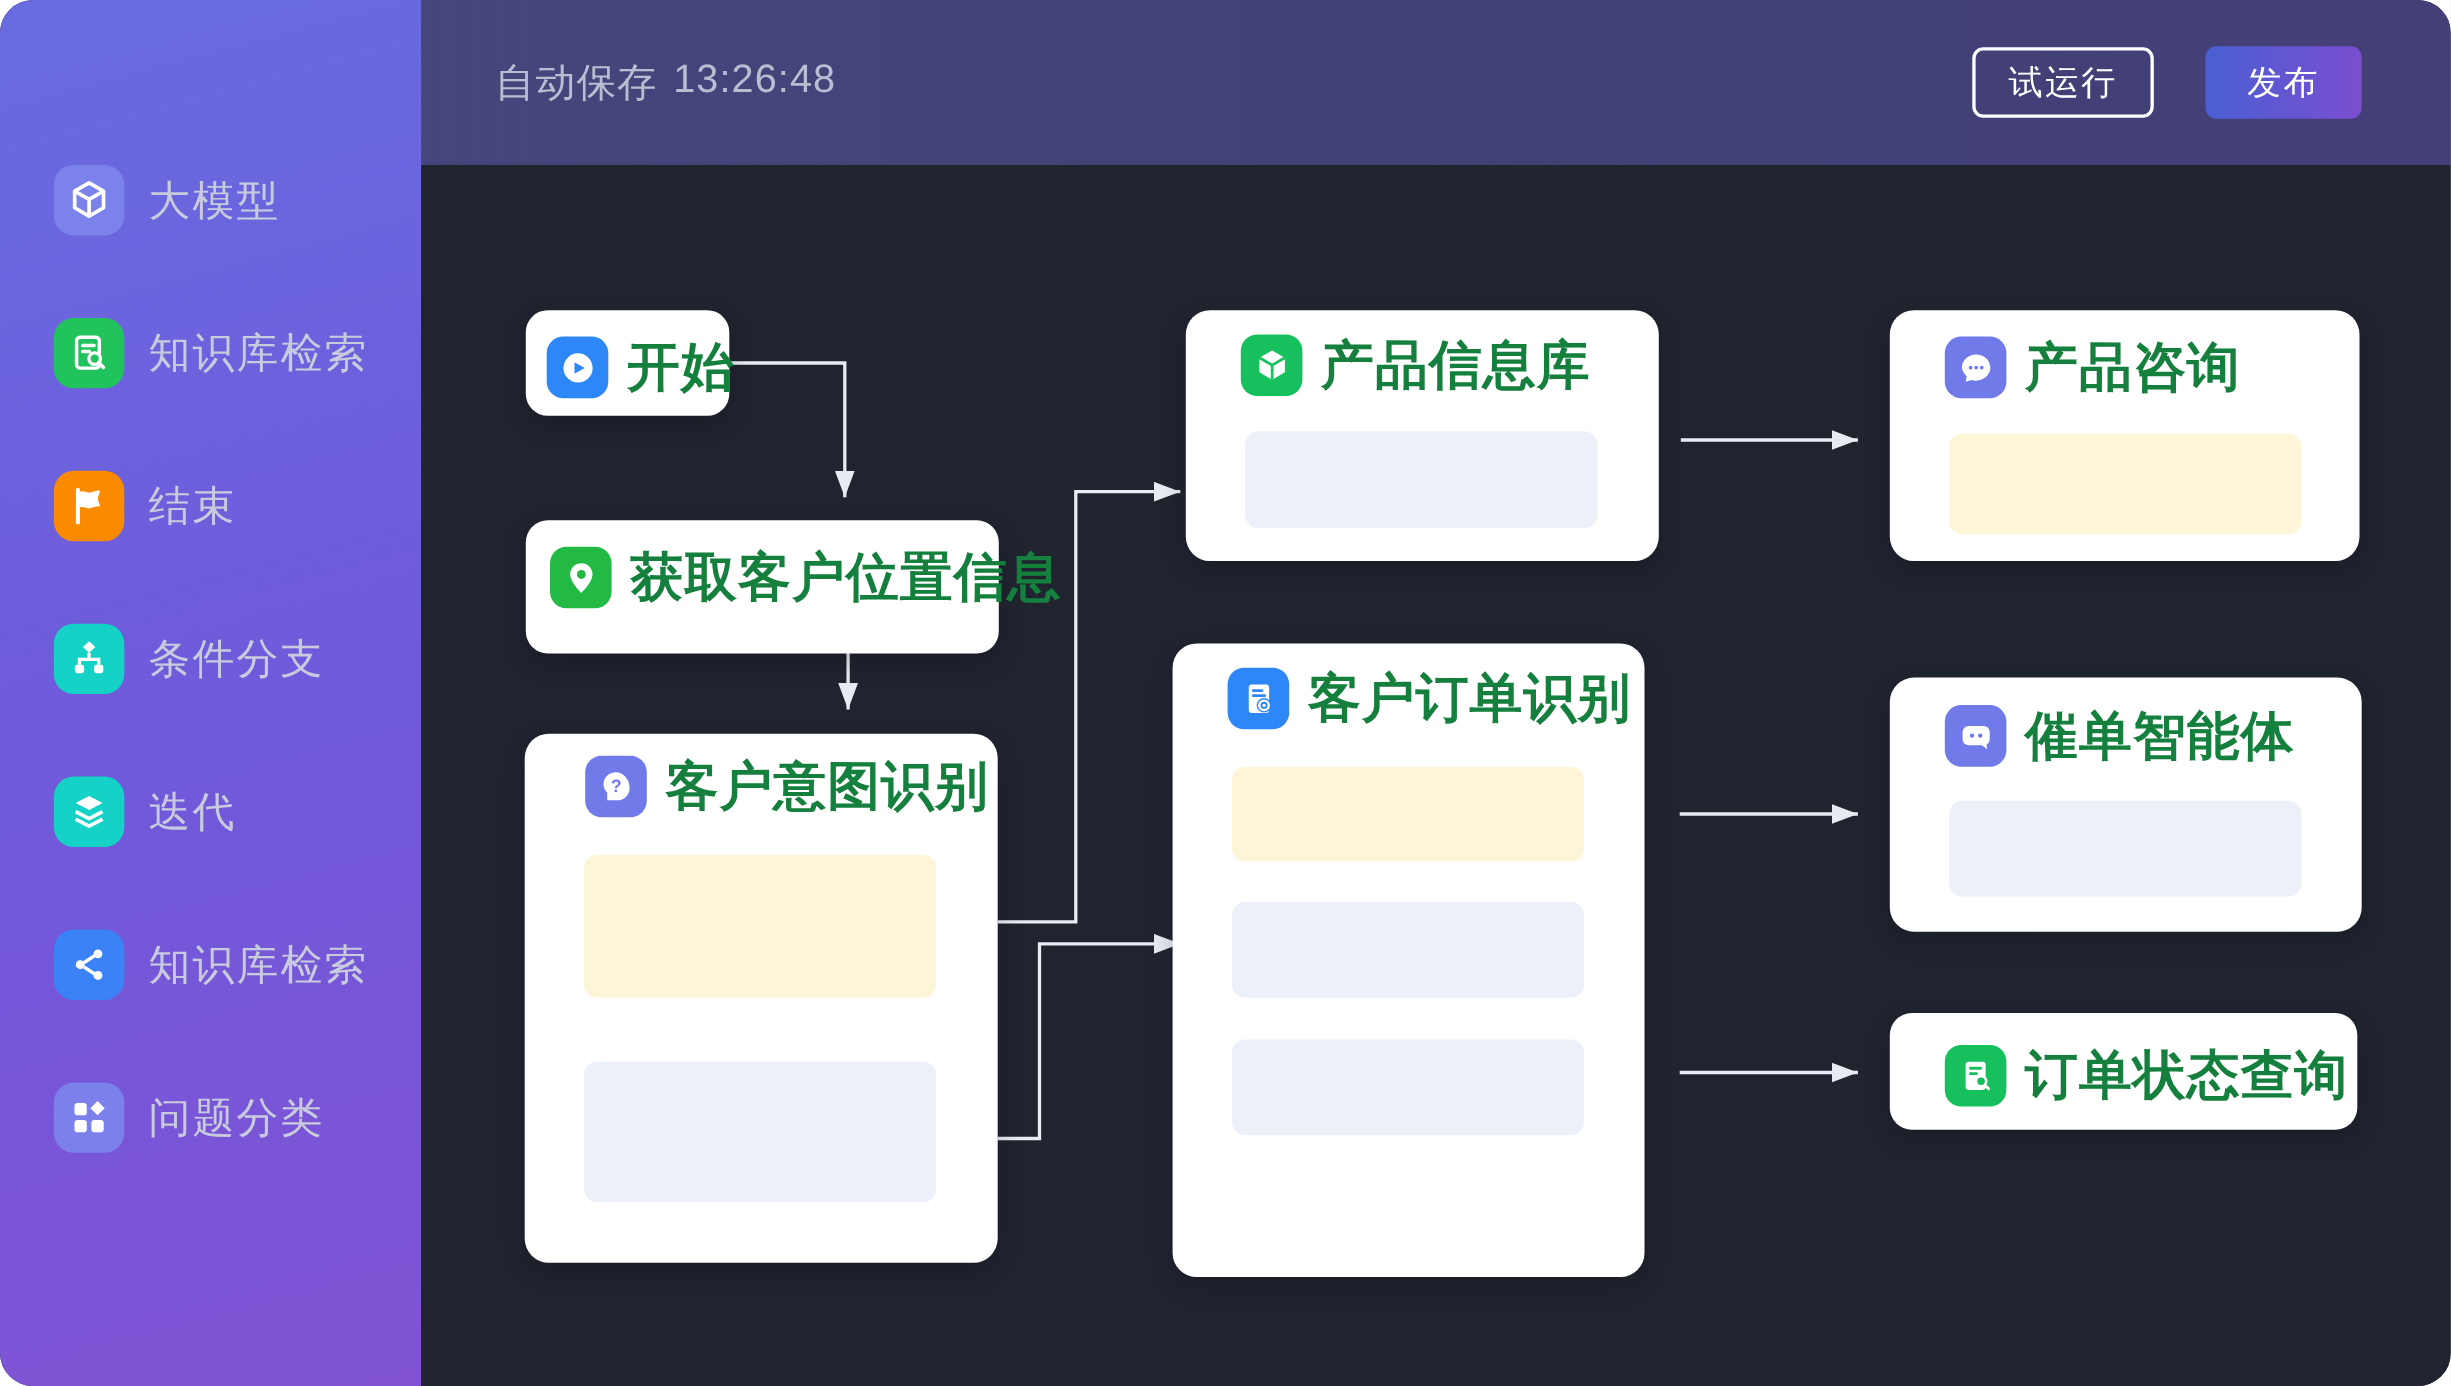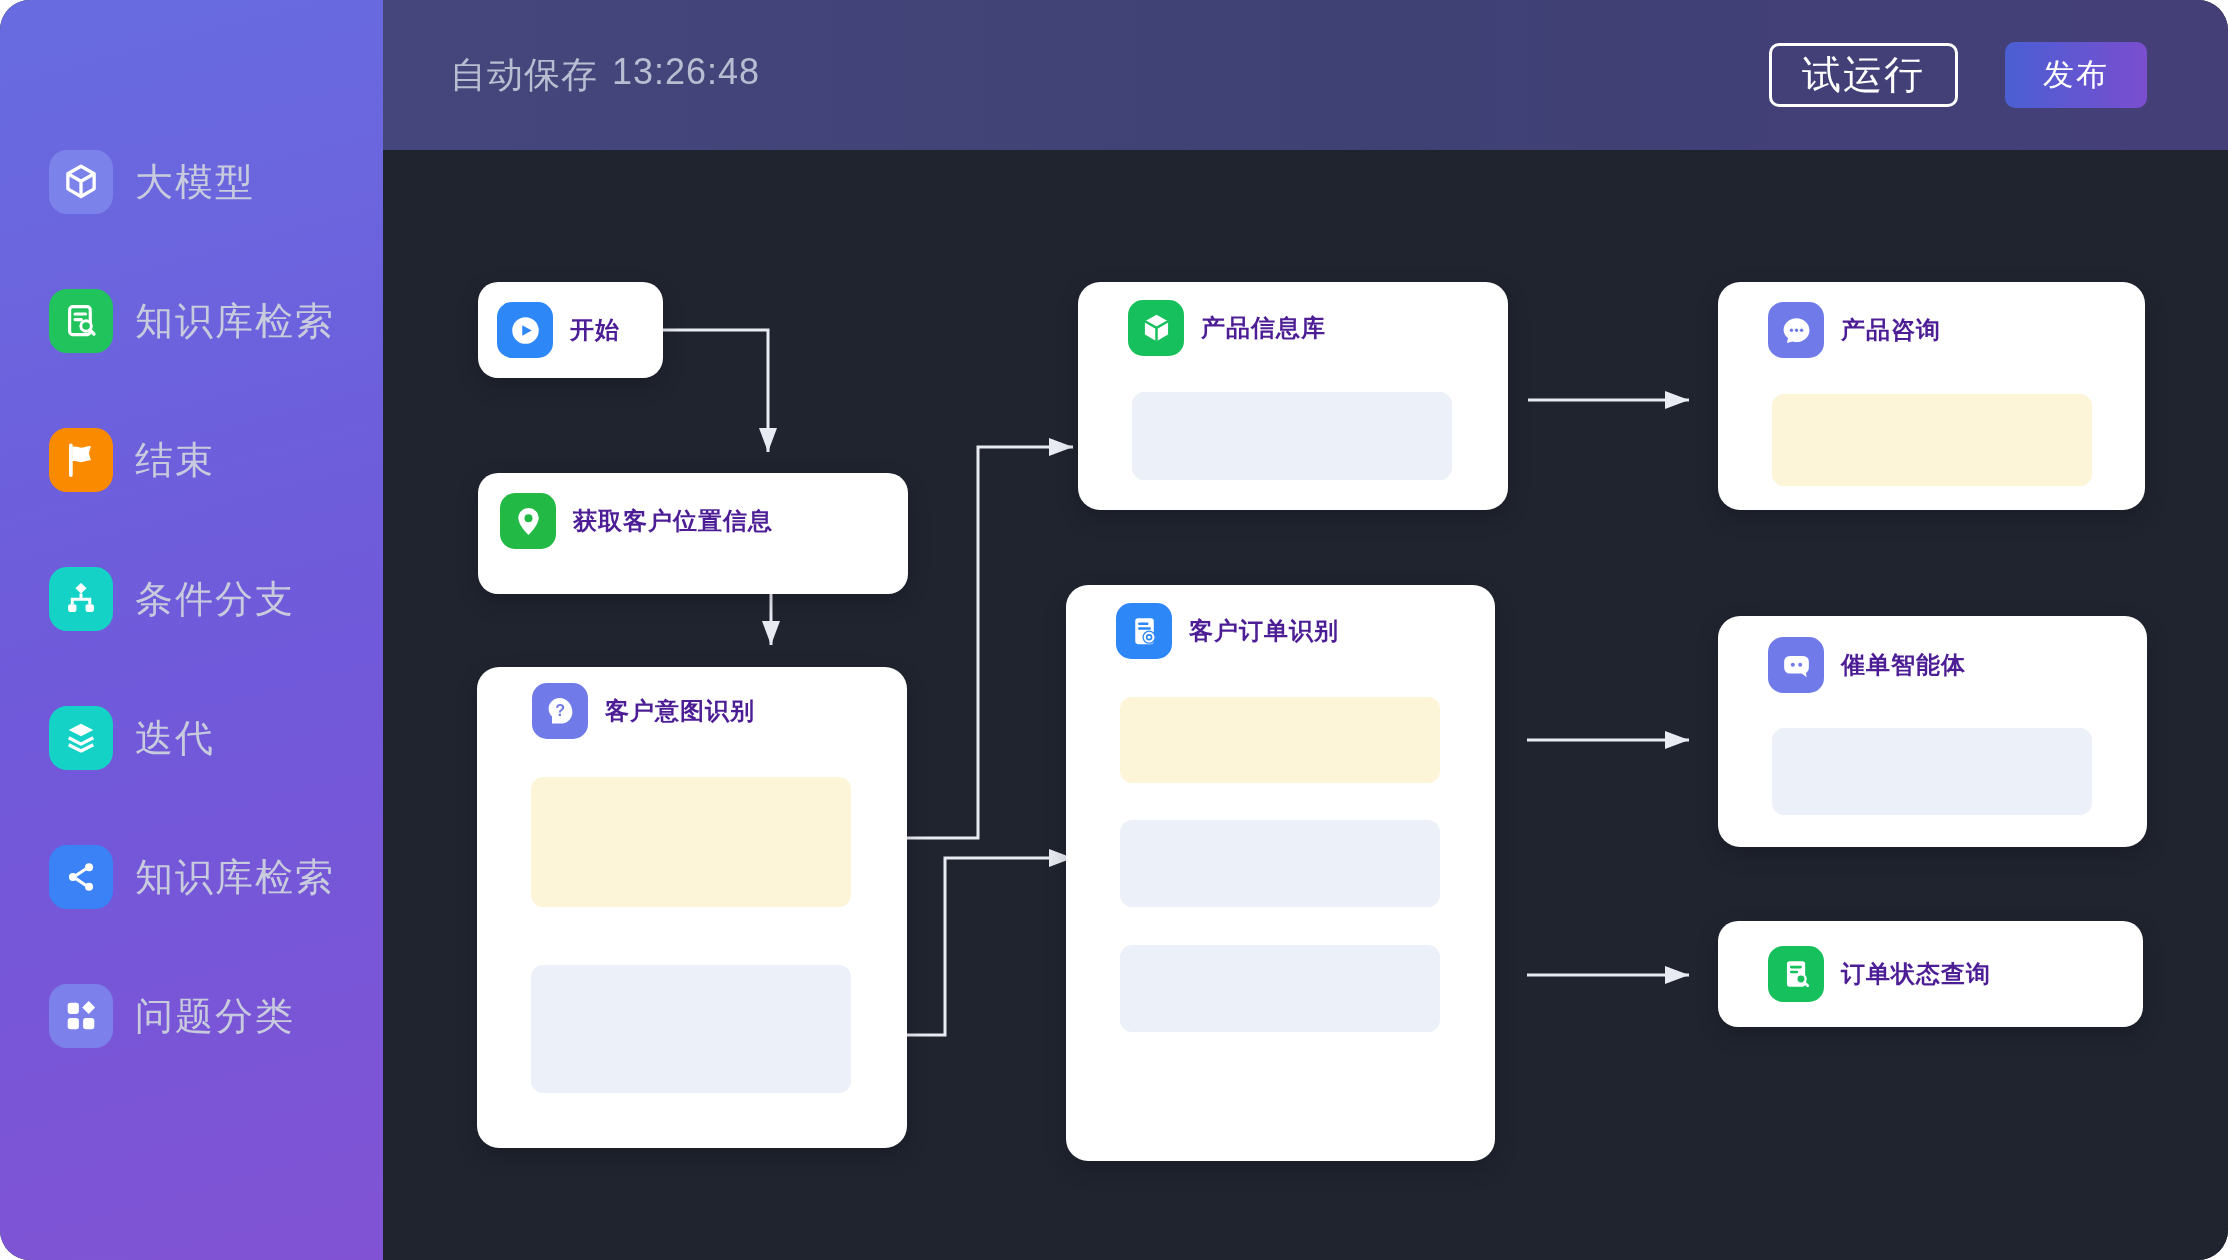--- a/index.html
+++ b/index.html
@@ -7,21 +7,21 @@
        -webkit-font-smoothing:antialiased;}
   .app{position:relative;width:2228px;height:1260px;border-radius:30px;overflow:hidden;background:#20242f;}
 
   
   .topbar{position:absolute;left:383px;top:0;width:1845px;height:150px;
           background:linear-gradient(90deg,#45477c 0%,#3f4175 55%,#453f78 100%);
           display:flex;align-items:center;}
   .autosave{margin-left:67px;font-size:36px;color:#b9bdd2;letter-spacing:1px;display:flex;gap:14px;}
   .tb-actions{margin-left:auto;margin-right:81px;display:flex;align-items:center;gap:47px;}
   .btn-ghost{box-sizing:border-box;min-width:140px;height:64px;padding:0 30px;border:3px solid #ffffff;
-             border-radius:10px;background:transparent;color:#fff;font-size:39px;display:flex;
+             border-radius:10px;background:transparent;color:#fff;font-size:31px;display:flex;
              align-items:center;justify-content:center;letter-spacing:2px;cursor:pointer;}
   .btn-primary{box-sizing:border-box;min-width:142px;height:66px;padding:0 34px;border:none;
              border-radius:10px;background:linear-gradient(90deg,#4a5fd3,#7a4ecf);color:#fff;
              font-size:31px;display:flex;align-items:center;justify-content:center;letter-spacing:2px;cursor:pointer;}
 
   
   .sidebar{position:absolute;left:0;top:0;width:383px;height:1260px;
            background:linear-gradient(165deg,#686ce0 0%,#7059da 55%,#8153d4 100%);
            box-sizing:border-box;padding:150px 0 0 49px;display:flex;flex-direction:column;gap:75px;}
   .s-item{display:flex;align-items:center;gap:22px;cursor:pointer;}
@@ -31,21 +31,21 @@
 
   
   .canvas{position:absolute;left:383px;top:150px;width:1845px;height:1110px;background:#20242f;}
   .wires{position:absolute;left:0;top:0;pointer-events:none;}
 
   .node{position:absolute;background:#ffffff;border-radius:22px;box-shadow:0 8px 22px rgba(0,0,0,.20);cursor:pointer;}
   .node.small{border-radius:20px;}
   .head{position:absolute;display:flex;align-items:center;gap:17px;}
   .n-icon{width:56px;height:56px;border-radius:15px;flex:0 0 auto;display:flex;align-items:center;justify-content:center;}
   .n-icon svg{width:37px;height:37px;}
-  .n-title{font-size:24px;font-weight:600;color:#4c1d95;letter-spacing:1px;white-space:nowrap;}
+  .n-title{font-size:48px;font-weight:600;color:#15803d;letter-spacing:1px;white-space:nowrap;}
   .blk{position:absolute;left:54px;width:320px;border-radius:12px;}
 </style>
 </head>
 <body>
 
 <div class="app">
 
   <div class="topbar">
     <div class="autosave">
       <span>自动保存</span>

